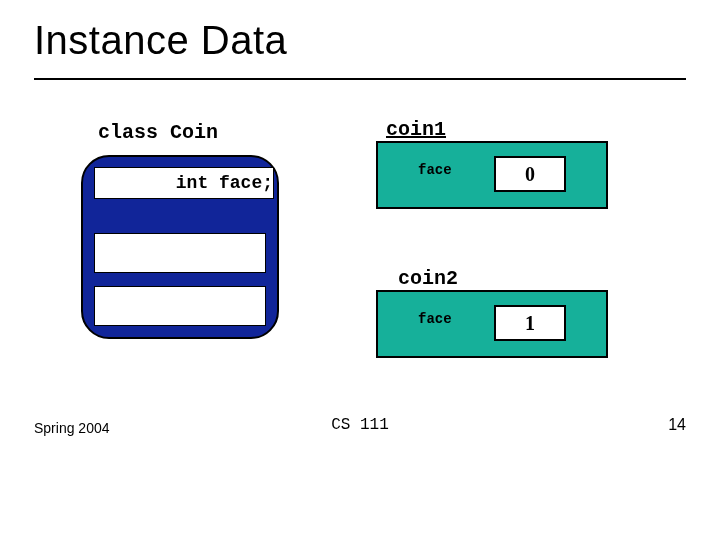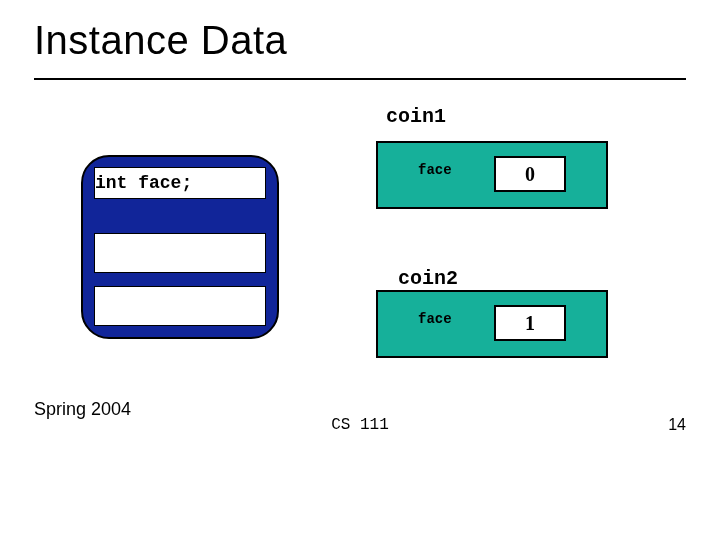--- a/index.html
+++ b/index.html
@@ -58,21 +58,22 @@
   .ivar-row {
     position: absolute;
     left: 94px;
     top: 167px;
     width: 170px;
     height: 30px;
     background: #fff;
     border: 1.5px solid #000;
     display: flex;
     align-items: center;
-    justify-content: flex-start;
+    justify-content: flex-end;
+    padding-left: 8px;
   }
   .ivar-text {
     font-family: "Courier New", Courier, monospace;
     font-weight: 700;
     font-size: 18px;
   }
   .method-row {
     position: absolute;
     left: 94px;
     width: 170px;
@@ -114,23 +115,23 @@
     justify-content: center;
     font-family: "Times New Roman", serif;
     font-weight: 700;
     font-size: 20px;
   }
 
   
   .footer-left {
     position: absolute;
     left: 34px;
-    bottom: 32px;
+    bottom: 16px;
     font-family: Arial, Helvetica, sans-serif;
-    font-size: 18px;
+    font-size: 14px;
   }
   .footer-center {
     position: absolute;
     left: 50%;
     transform: translateX(-50%);
     bottom: 18px;
     font-family: Liberation Mono, monospace;
     font-size: 16px;
   }
   .footer-right {
@@ -142,28 +143,29 @@
   }
 </style>
 </head>
 <body>
 
 <div class="slide">
 
   <div class="title">Instance Data</div>
   <div class="title-rule"></div>
 
+  <div class="class-label">class Coin</div>
   <div class="class-box"></div>
   <div class="ivar-row">
     <span class="ivar-text">int face;</span>
   </div>
   <div class="method-row m1"></div>
   <div class="method-row m2"></div>
 
-  <div class="obj-label" style="left:386px; top:105px;">coin1</div>
+  <div class="obj-label" style="left:386px; top:118px;text-decoration:underline;">coin1</div>
   <div class="obj-box" style="left:376px; top:141px;"></div>
   <div class="field-name" style="left:418px; top:162px;">face</div>
   <div class="val-box" style="left:494px; top:156px;">0</div>
 
   <div class="obj-label" style="left:398px; top:267px;">coin2</div>
   <div class="obj-box" style="left:376px; top:290px;"></div>
   <div class="field-name" style="left:418px; top:311px;">face</div>
   <div class="val-box" style="left:494px; top:305px;">1</div>
 
   <div class="footer-left">Spring 2004</div>

